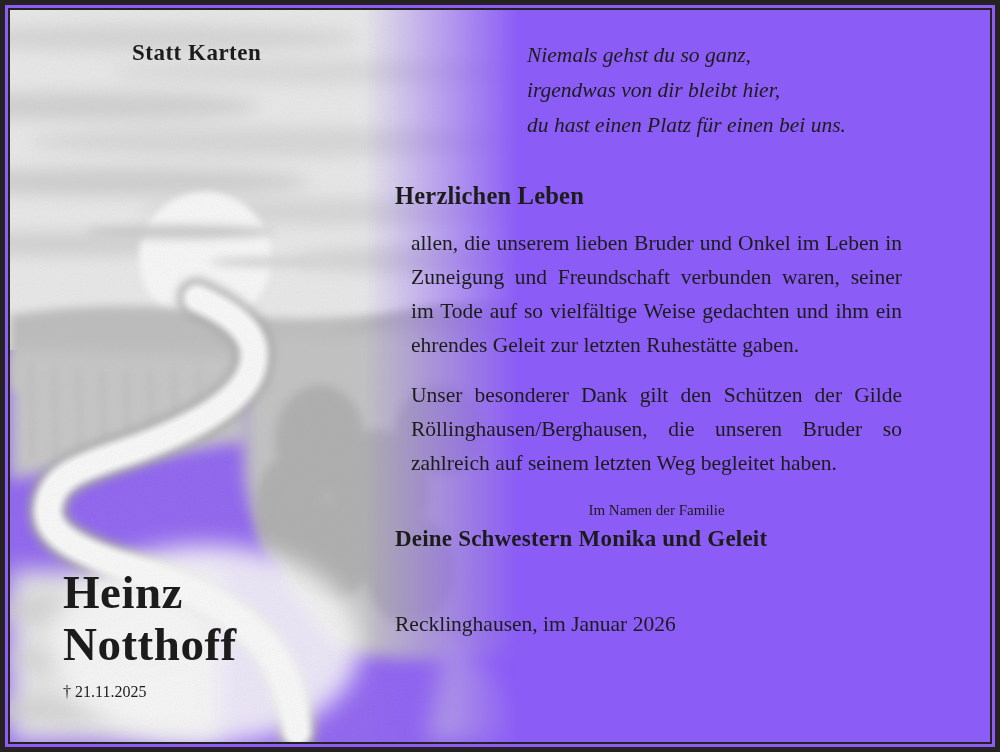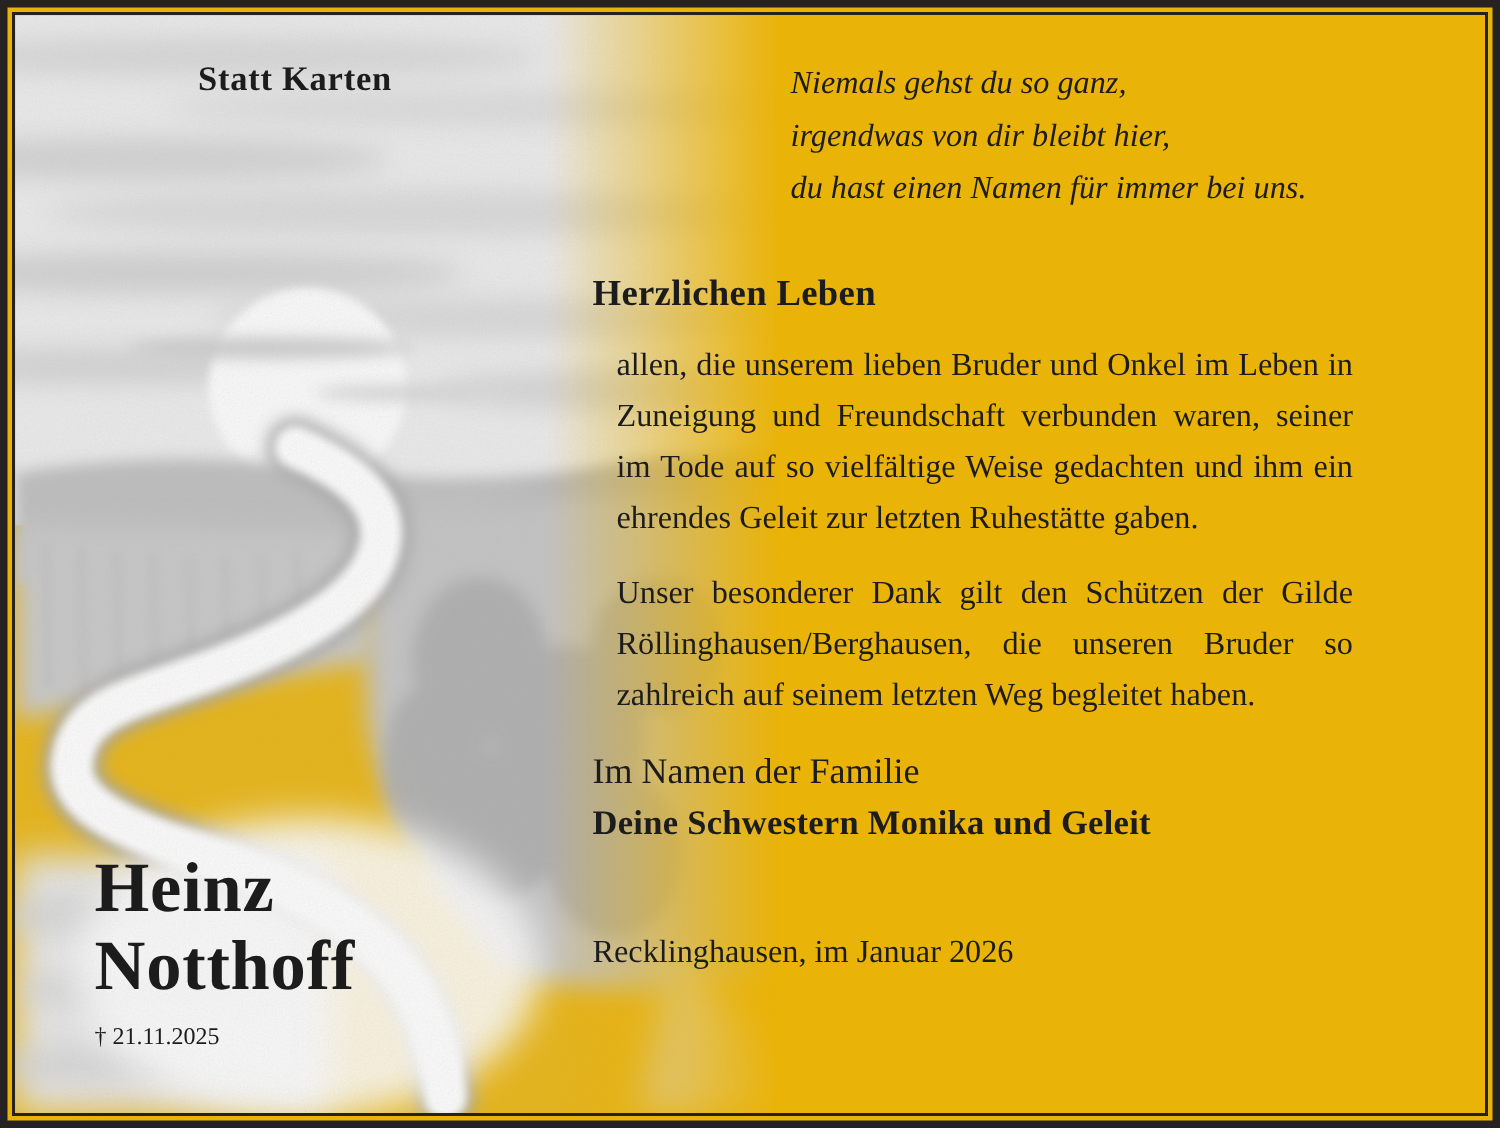--- a/index.html
+++ b/index.html
@@ -1,19 +1,19 @@
 <!DOCTYPE html>
 <html><head>
 <meta charset="utf-8">
 <style>
   html,body{margin:0;padding:0;background:#888;}
   .page{
     position:relative;
     width:1000px;height:752px;
-    background:#eab308;
+    background:#8b5cf6;
     font-family:"Liberation Serif", serif;
     color:#1c1c1c;
     overflow:hidden;
     margin:0 auto;
   }
   .frame-outer{position:absolute;inset:0;border:5px solid #262222;pointer-events:none;z-index:40;}
   .frame-inner{position:absolute;inset:8px;border:2px solid #262222;pointer-events:none;z-index:40;}
   .artwork{position:absolute;left:10px;top:10px;z-index:1;}
   .txt{position:absolute;z-index:10;}
   .pre-line{
@@ -27,21 +27,21 @@
   .main-col{
     left:395px;top:182px;width:523px;
   }
   .main-heading{
     font-size:24.5px;font-weight:bold;margin:0 0 13px 0;letter-spacing:0.2px;
   }
   .body-par{
     font-size:21.5px;line-height:34px;text-align:justify;margin:16px;
   }
   .family-intro{
-    font-size:24px;margin-top:22px;
+    font-size:15px;margin-top:22px;text-align:center;
   }
   .family-names{
     font-size:23px;font-weight:bold;margin-top:7px;letter-spacing:0.2px;
   }
   .closing{
     font-size:21.5px;margin-top:60px;
   }
   .name-block{
     left:63px;top:566px;width:285px;text-align:left;
   }
@@ -146,21 +146,21 @@
 
       <rect x="0" y="0" width="520" height="732" filter="url(#grain)" opacity="0.28"></rect>
     </g>
   </svg>
 
   <div class="txt pre-line">Statt Karten</div>
 
   <div class="txt poem">
     <div>Niemals gehst du so ganz,</div>
     <div>irgendwas von dir bleibt hier,</div>
-    <div>du hast einen Namen für immer bei uns.</div>
+    <div>du hast einen Platz für einen bei uns.</div>
   </div>
 
   <div class="txt main-col">
     <div class="main-heading">Herzlichen Leben</div>
     <p class="body-par">allen, die unserem lieben Bruder und Onkel im Leben in Zuneigung und Freundschaft verbunden waren, seiner im Tode auf so vielfältige Weise gedachten und ihm ein ehrendes Geleit zur letzten Ruhestätte gaben.</p>
     <p class="body-par">Unser besonderer Dank gilt den Schützen der Gilde Röllinghausen/Berghausen, die unseren Bruder so zahlreich auf seinem letzten Weg begleitet haben.</p>
     <div class="family-intro">Im Namen der Familie</div>
     <div class="family-names">Deine Schwestern Monika und Geleit</div>
     <div class="closing">Recklinghausen, im Januar 2026</div>
   </div>

